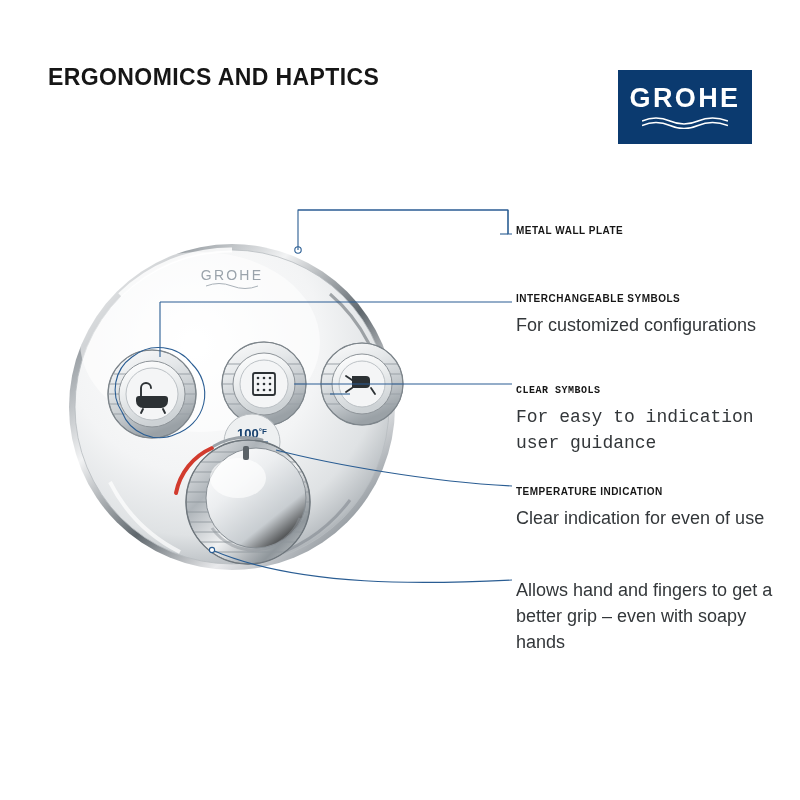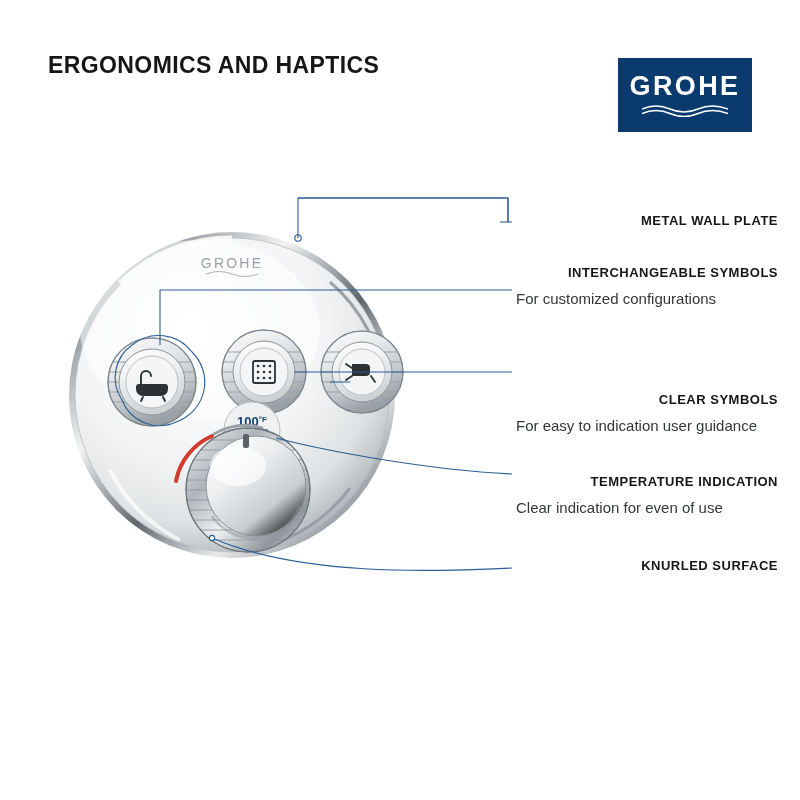--- a/index.html
+++ b/index.html
@@ -11,20 +11,21 @@
     width: 800px;
     height: 800px;
     font-family: "Liberation Sans", sans-serif;
     color: #1b1b1b;
     position: relative;
     overflow: hidden;
   }
   .page {
     position: absolute;
     inset: 0;
+    margin-top: 12px;
   }
 
   
   .title {
     position: absolute;
     left: 48px;
     top: 52px;
     font-size: 23px;
     font-weight: bold;
     letter-spacing: 0.4px;
@@ -56,36 +57,35 @@
     height: 12px;
   }
 
   
   .callout {
     position: absolute;
     left: 516px;
     width: 262px;
   }
   .callout .c-title {
-    font-size: 13px;
+    font-size: 10px;
     font-weight: bold;
     letter-spacing: 0.5px;
     color: #161616;
     line-height: 1.2;
-    text-align: right;
   }
   .callout .c-desc {
     margin-top: 7px;
-    font-size: 15px;
+    font-size: 18px;
     color: #33373a;
     line-height: 1.45;
   }
   #callout-0 { top: 213px; }
-  #callout-1 { top: 265px; }
-  #callout-2 { top: 392px; }
+  #callout-1 { top: 281px; }
+  #callout-2 { top: 373px; font-family: Liberation Mono, monospace; }
   #callout-3 { top: 474px; }
   #callout-4 { top: 558px; }
 
   
   svg.art {
     position: absolute;
     left: 0;
     top: 0;
     width: 800px;
     height: 800px;
@@ -324,16 +324,16 @@
     <div class="c-title">CLEAR SYMBOLS</div>
     <div class="c-desc">For easy to indication user guidance</div>
   </div>
 
   <div class="callout" id="callout-3">
     <div class="c-title">TEMPERATURE INDICATION</div>
     <div class="c-desc">Clear indication for even of use</div>
   </div>
 
   <div class="callout" id="callout-4">
-    <div class="c-title">KNURLED SURFACE</div>
+    <div class="c-desc">Allows hand and fingers to get a better grip – even with soapy hands</div>
   </div>
 
 </div>
 
 </body></html>

